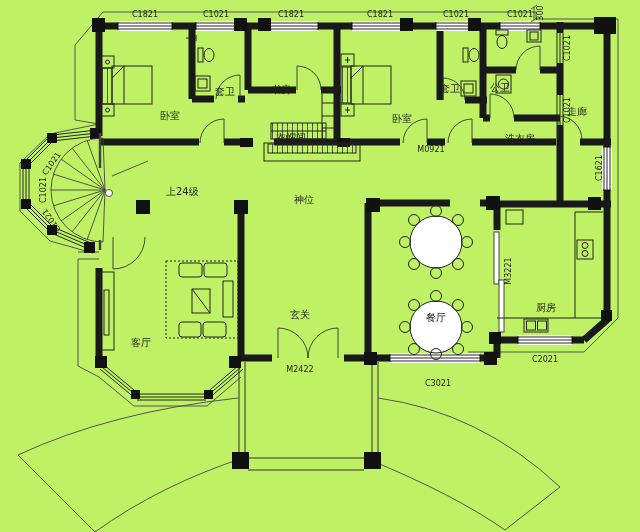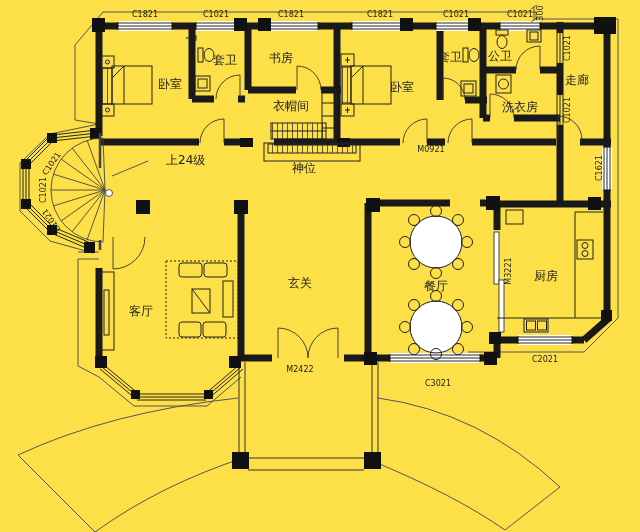--- a/index.html
+++ b/index.html
@@ -1,21 +1,21 @@
 <!DOCTYPE html>
 <html><head>
 <meta charset="utf-8">
 <style>
   html,body{margin:0;padding:0;background:#ffffff;}
-  #stage{position:relative;width:640px;height:532px;background:#fde047;overflow:hidden;
+  #stage{position:relative;width:640px;height:532px;background:#bef264;overflow:hidden;
          font-family:"Liberation Sans", sans-serif;}
   #plan-svg{position:absolute;left:0;top:0;}
   .lbl{position:absolute;font-size:8px;line-height:1;color:#1c1c1c;white-space:nowrap;
        transform:translate(-50%,-50%);font-family:"DejaVu Sans", sans-serif;}
-  .room{font-size:12px;color:#222;}
+  .room{font-size:10px;color:#222;margin-top:32px;}
   .rot{transform:translate(-50%,-50%) rotate(-90deg);}
   .rotA{transform:translate(-50%,-50%) rotate(-55deg);}
   .rotB{transform:translate(-50%,-50%) rotate(-125deg);}
   #watermark{position:absolute;left:316px;top:271px;transform:translate(-50%,-50%);
        font-size:84px;font-weight:700;color:#d23a36;opacity:.85;white-space:nowrap;
        letter-spacing:2px;z-index:5;font-family:"Liberation Sans", sans-serif;}
 </style>
 </head>
 <body>
 

